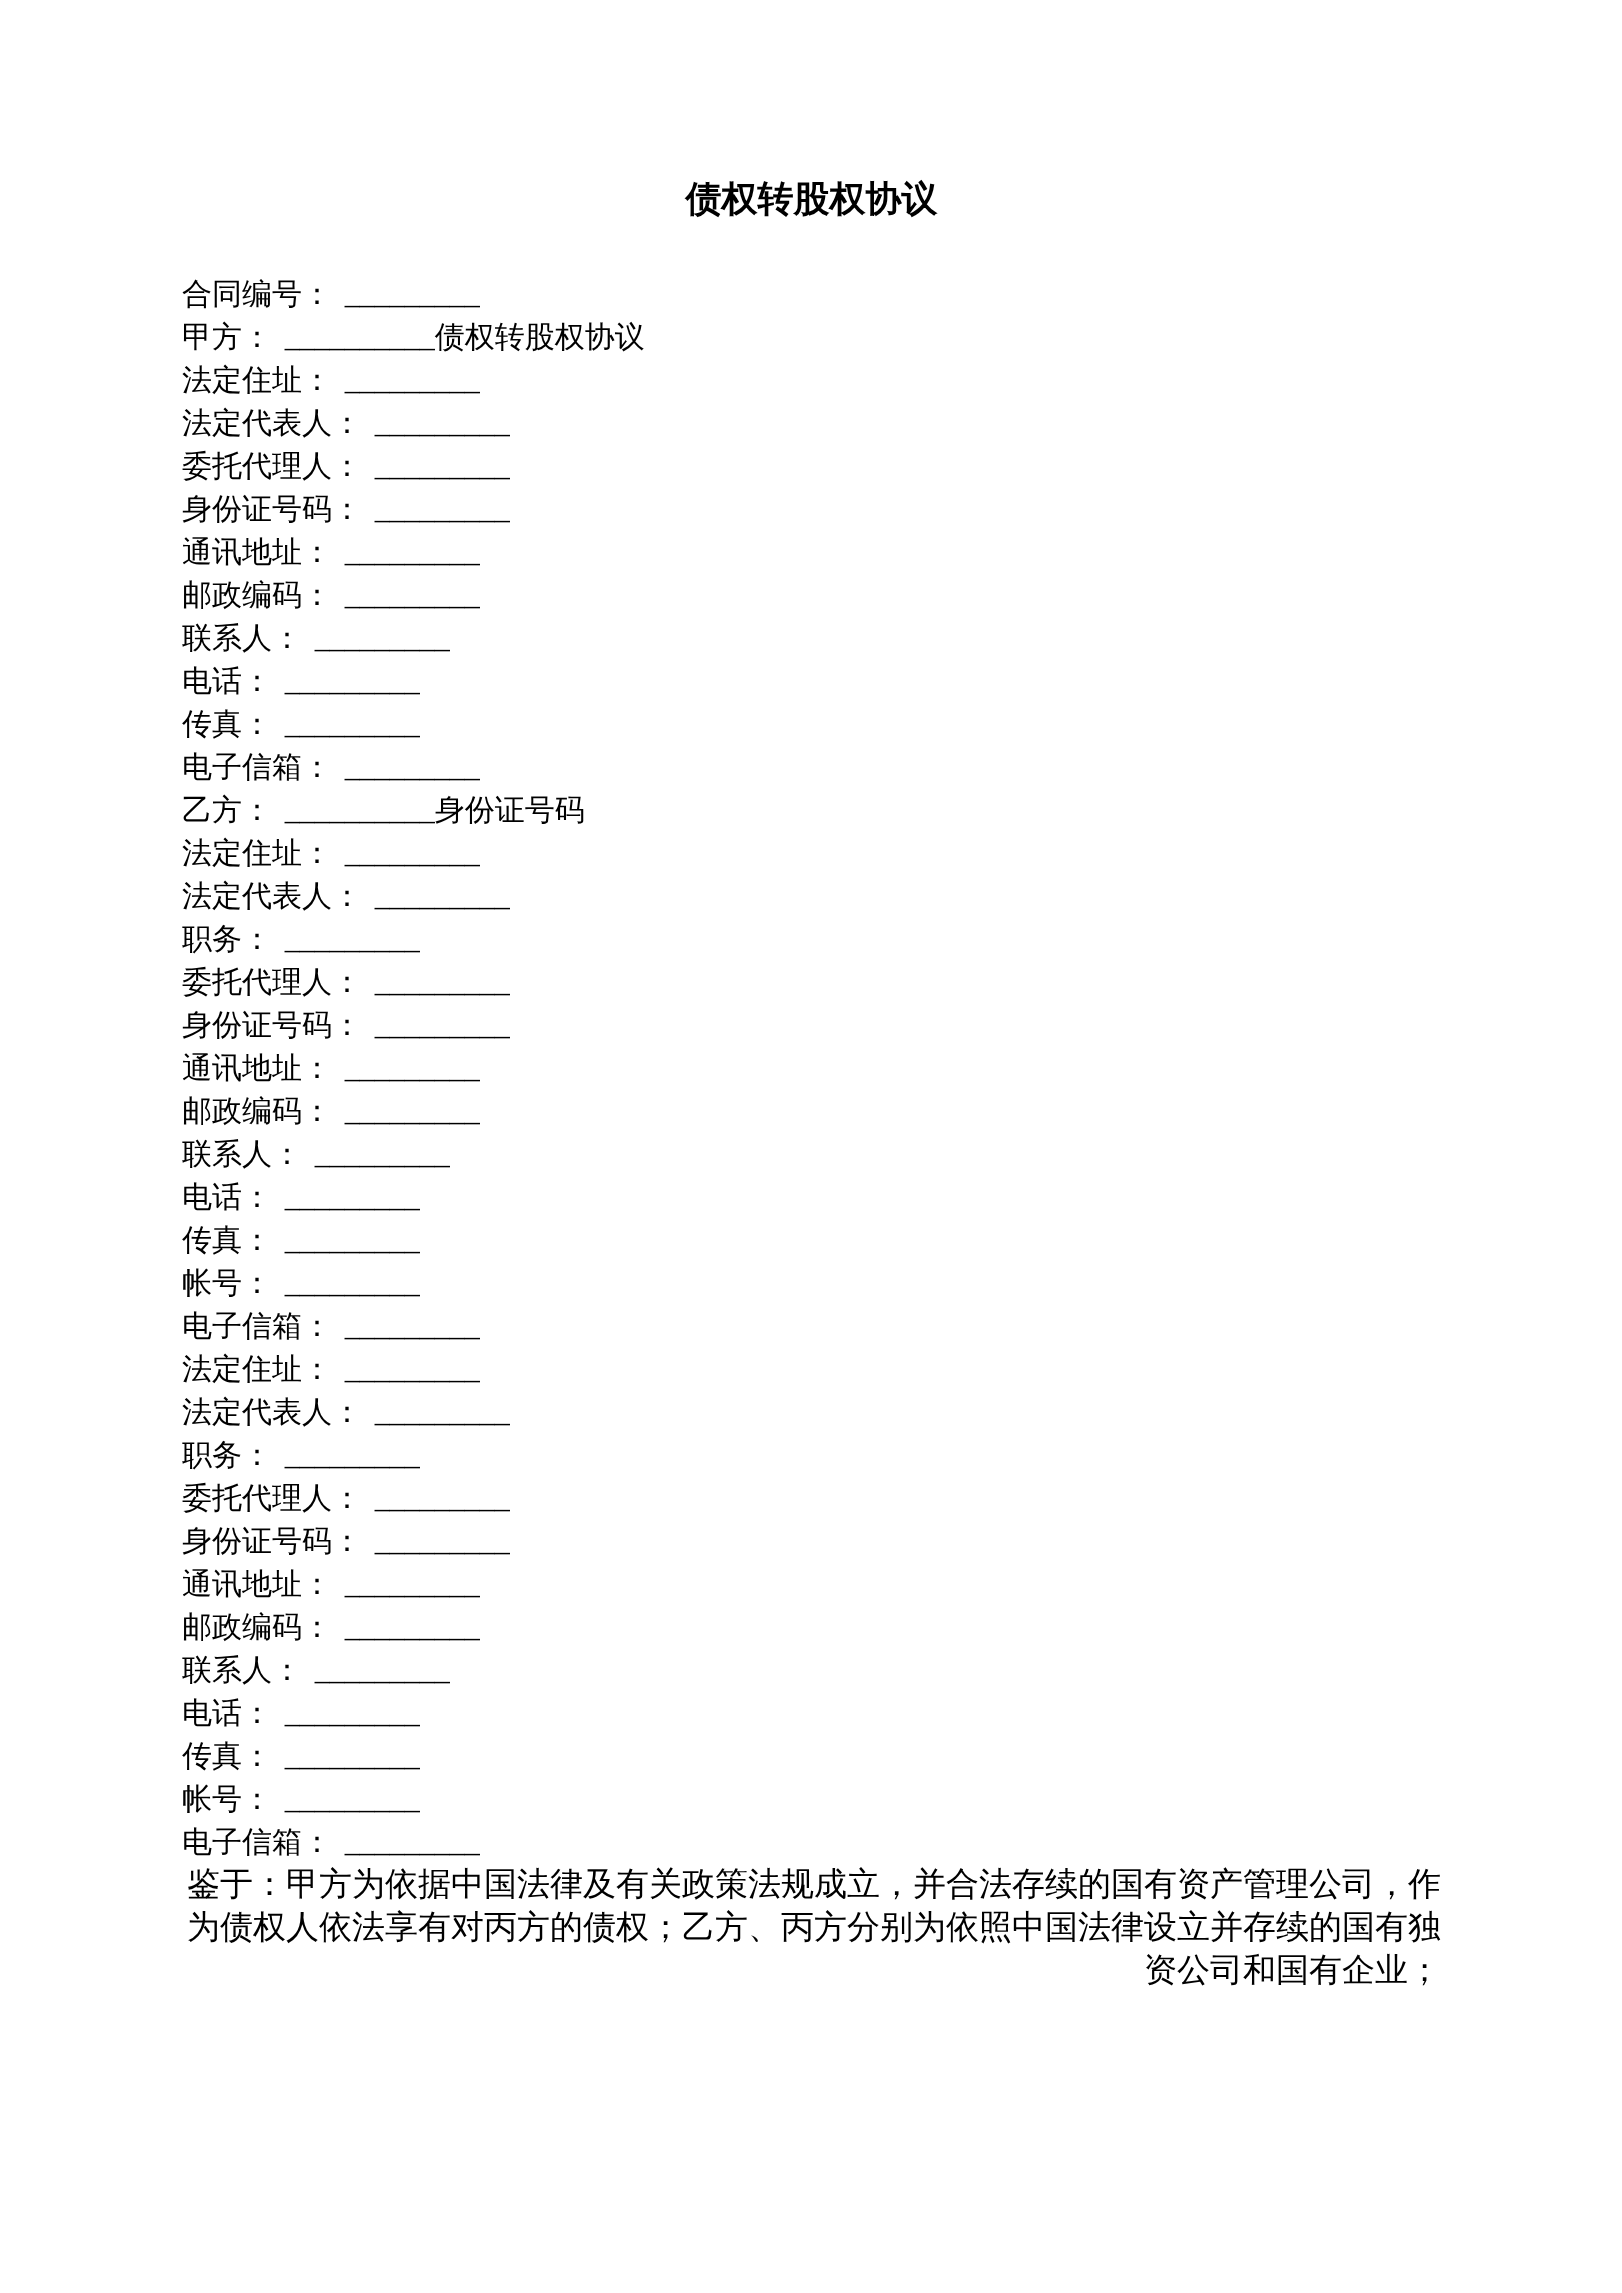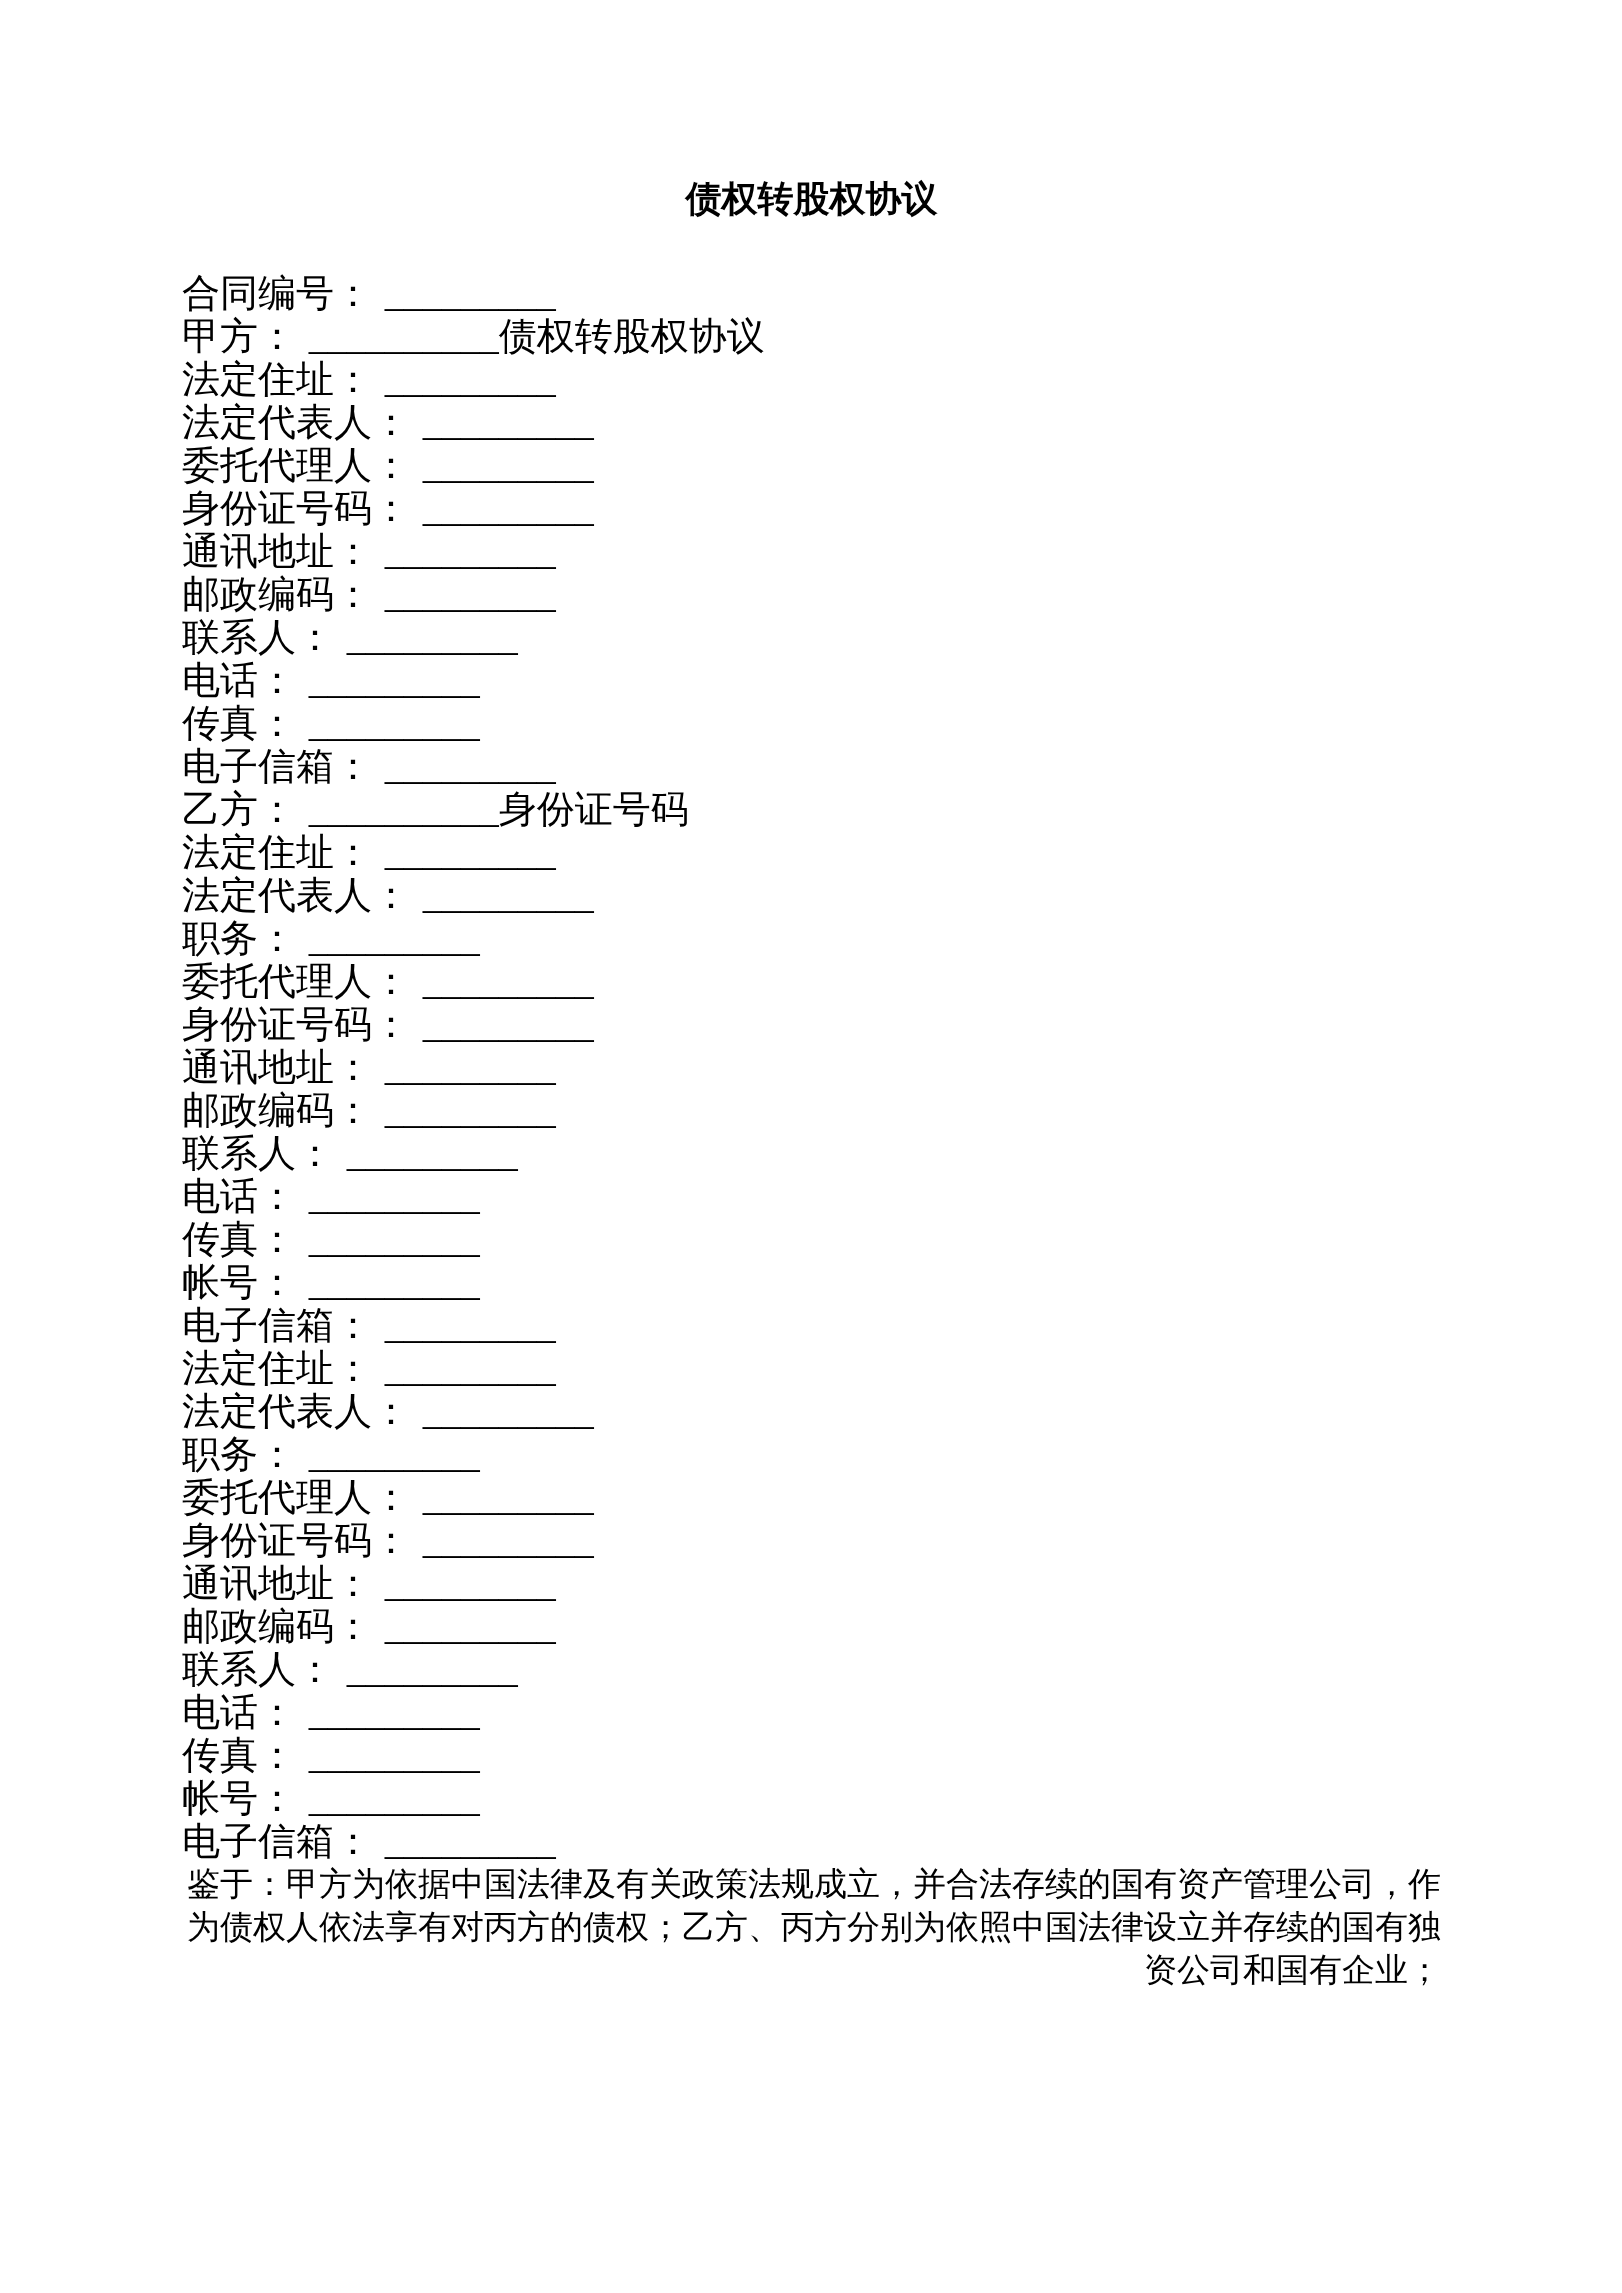--- a/index.html
+++ b/index.html
@@ -20,21 +20,21 @@
   }
   .doc-title {
     font-size: 36px;
     line-height: 45px;
     font-weight: bold;
     text-align: center;
     margin: 0 0 50px 0;
   }
   .rows { }
   .row {
-    font-size: 38px;
+    font-size: 30px;
     line-height: 43px;
     white-space: nowrap;
   }
   .lab { }
   .blank {
     margin-left: 12.7px;
   }
   .suf { }
   .para {
     font-size: 33px;

